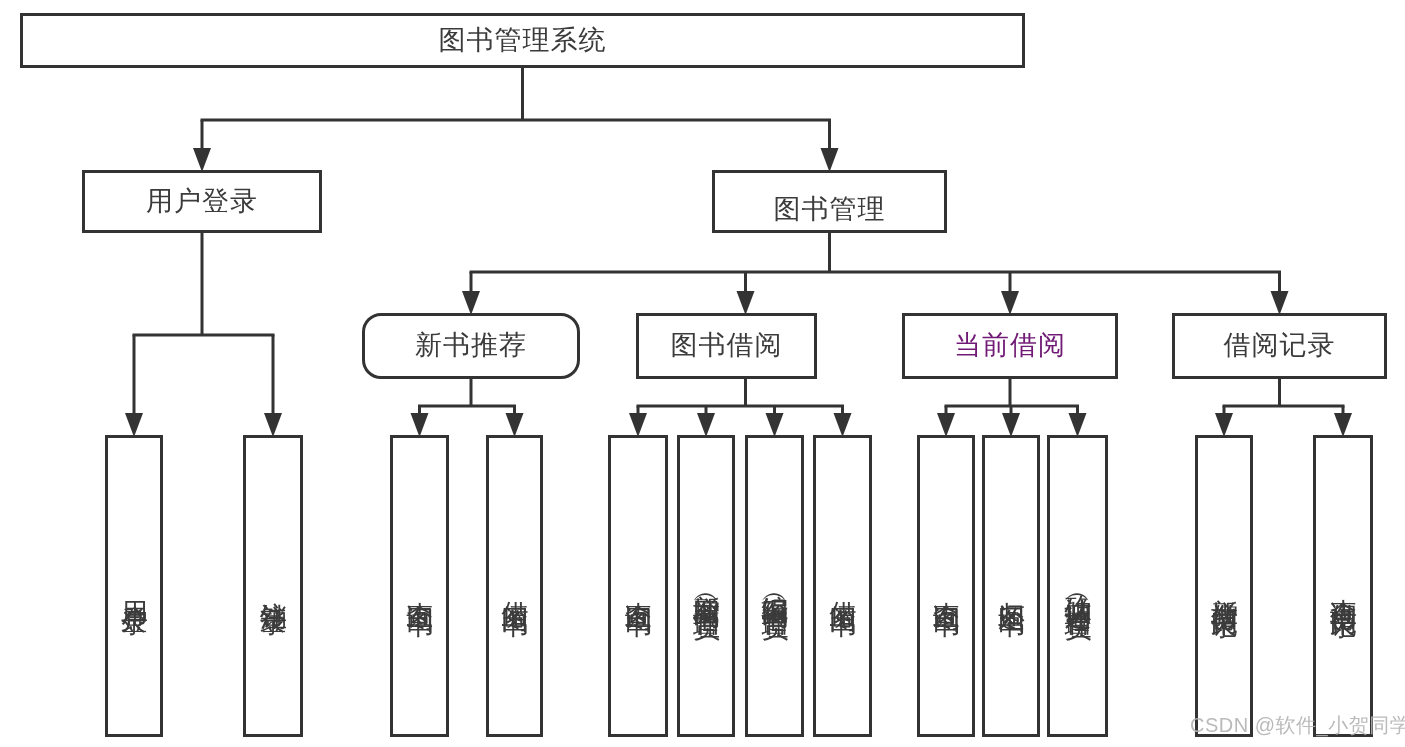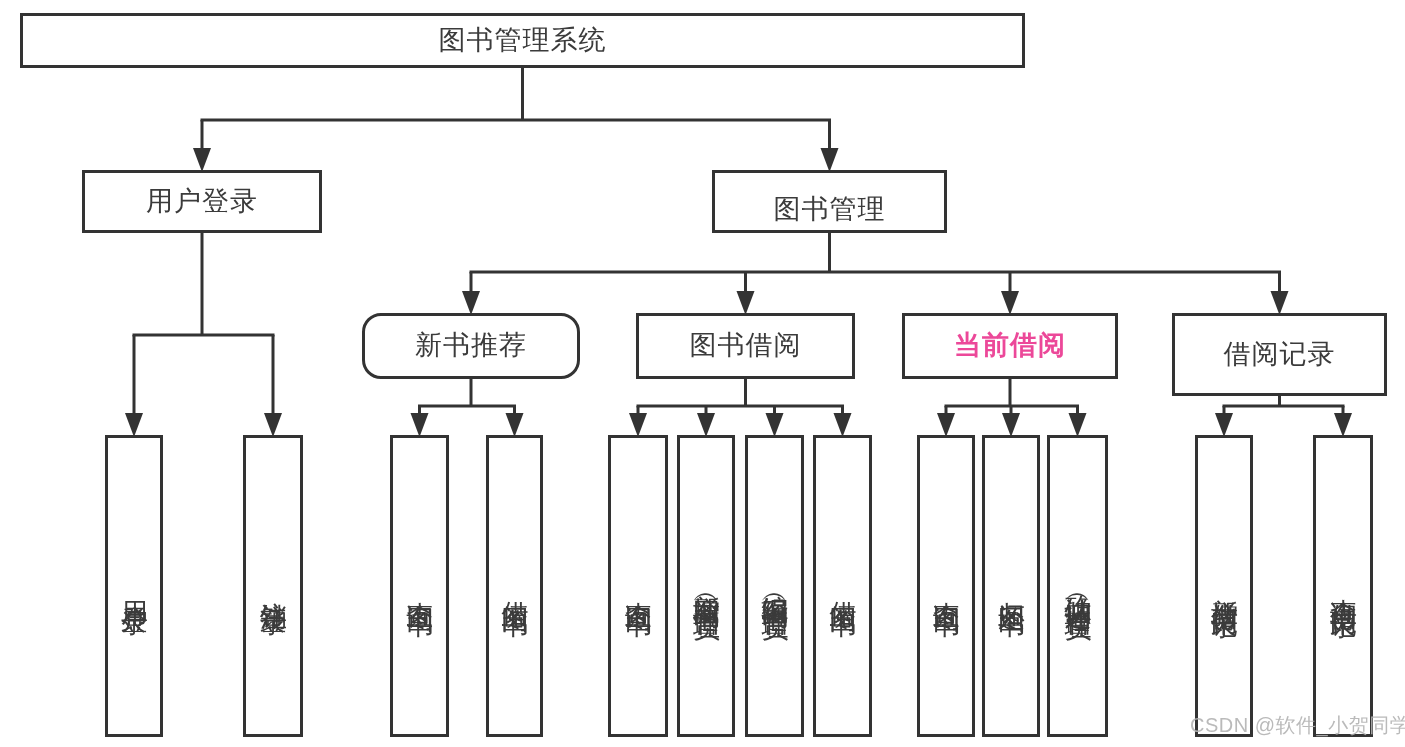--- a/index.html
+++ b/index.html
@@ -122,27 +122,27 @@
     </div>
     <div class="node h" style="left: 82px; top: 170px; width: 240px; height: 63px; border-color: rgb(51, 51, 51);">
       <span class="node-label" style="color: rgb(59, 59, 59);">用户登录</span>
     </div>
     <div class="node h" style="left: 712px; top: 170px; width: 235px; height: 63px; border-color: rgb(51, 51, 51);">
       <span class="node-label" style="color: rgb(59, 59, 59); margin-top: 16px;">图书管理</span>
     </div>
     <div class="node h" style="left: 362px; top: 313px; width: 218px; height: 66px; border-color: rgb(51, 51, 51); border-radius: 19px;">
       <span class="node-label" style="color: rgb(59, 59, 59);">新书推荐</span>
     </div>
-    <div class="node h" style="left: 636px; top: 313px; width: 219px; height: 66px; border-color: rgb(51, 51, 51);">
+    <div class="node h" style="left: 636px; top: 313px; width: 181px; height: 66px; border-color: rgb(51, 51, 51);">
       <span class="node-label" style="color: rgb(59, 59, 59);">图书借阅</span>
     </div>
     <div class="node h" style="left: 902px; top: 313px; width: 216px; height: 66px; border-color: rgb(51, 51, 51);">
-      <span class="node-label" style="color: #ec4899; font-weight: bold;">当前借阅</span>
+      <span class="node-label" style="color: #701a75;">当前借阅</span>
     </div>
-    <div class="node h" style="left: 1172px; top: 313px; width: 215px; height: 83px; border-color: rgb(51, 51, 51);">
+    <div class="node h" style="left: 1172px; top: 313px; width: 215px; height: 66px; border-color: rgb(51, 51, 51);">
       <span class="node-label" style="color: rgb(59, 59, 59);">借阅记录</span>
     </div>
     <div class="node v" style="left: 105px; top: 435px; width: 58px; height: 302px; border-color: rgb(51, 51, 51);">
       <span class="node-label" style="color: rgb(59, 59, 59);">用户登录</span>
     </div>
     <div class="node v" style="left: 243px; top: 435px; width: 60px; height: 302px; border-color: rgb(51, 51, 51);">
       <span class="node-label" style="color: rgb(59, 59, 59);">注销登录</span>
     </div>
     <div class="node v" style="left: 390px; top: 435px; width: 59px; height: 302px; border-color: rgb(51, 51, 51);">
       <span class="node-label" style="color: rgb(59, 59, 59);">查询图书</span>

